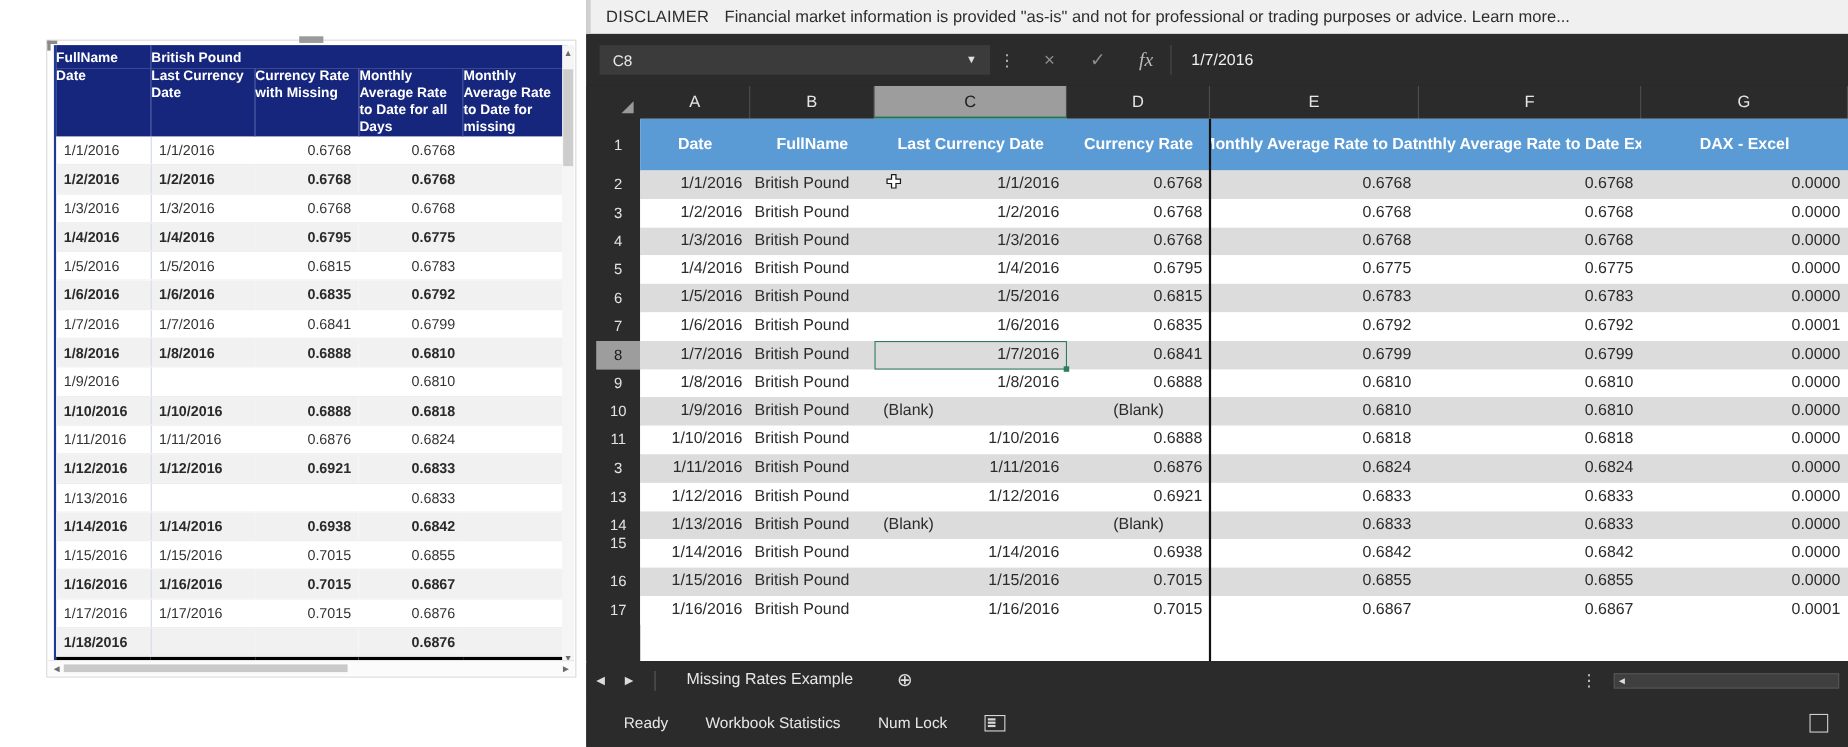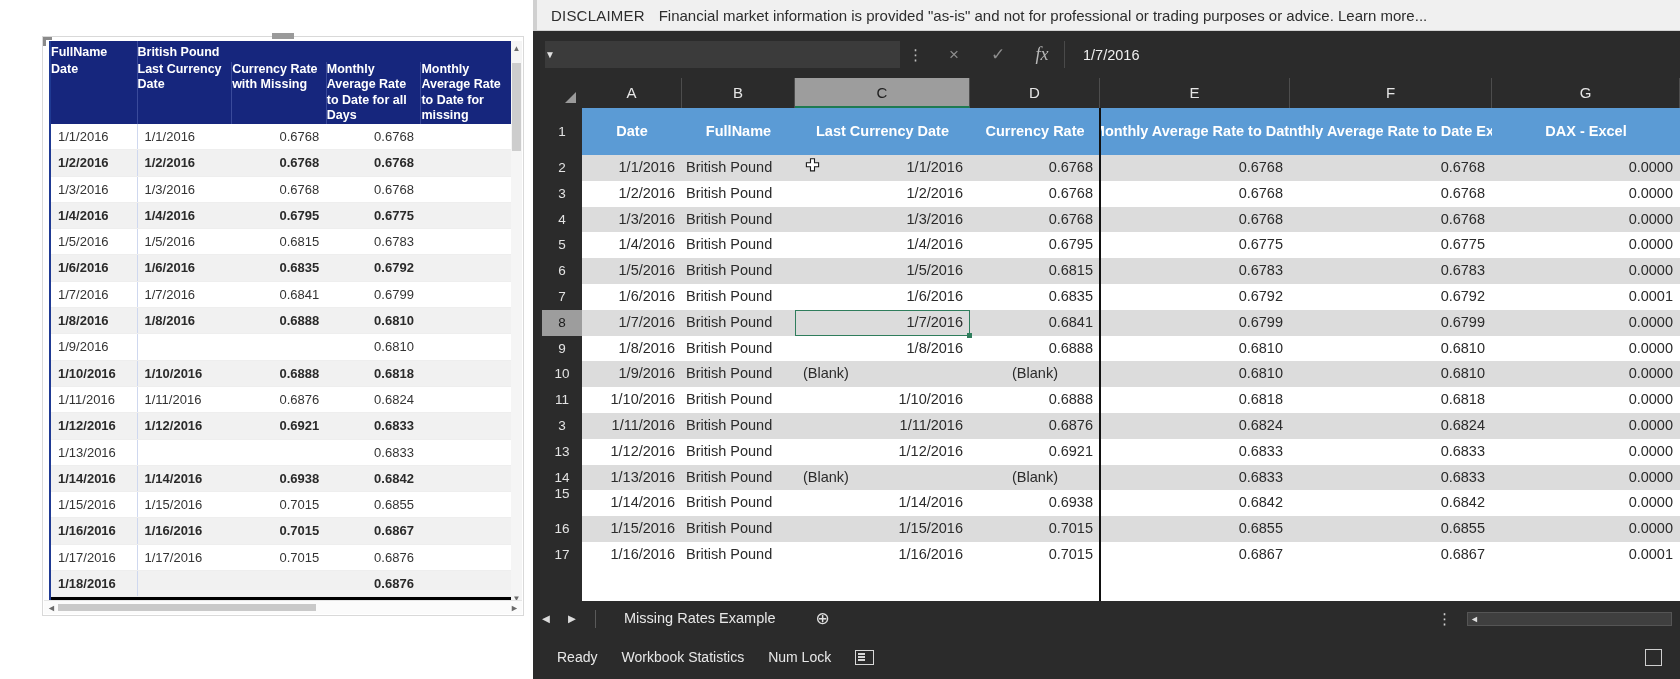--- a/index.html
+++ b/index.html
@@ -147,21 +147,21 @@
   .sheet-tab { font-size:14.5px; color:#e8e8e8; padding:0 18px; height:33px; line-height:33px; }
   .sheet-tab.active { background:#ffffff; color:#1e6b45; font-weight:bold; border-top:2px solid #1e6b45; }
   .addsheet { color:#e0e0e0; font-size:17px; margin-left:22px; }
   .tab-right { margin-left:auto; display:flex; align-items:center; }
   .tab-right .dots { color:#d0d0d0; font-size:15px; letter-spacing:1px; margin-right:14px; }
   .hscroll-x { width:205px; height:14px; background:#3f3f3f; position:relative; margin-right:8px; border:1px solid #555; }
   .hscroll-x .arrL { position:absolute; left:2px; top:0px; color:#ddd; font-size:9px; line-height:12px; }
 
   .statusbar { position:absolute; left:0; bottom:0; width:1147px; height:44px; background:#2b2b2b;
                display:flex; align-items:center; color:#e8e8e8; font-size:14px; }
-  .statusbar .si { margin-left:24px; }
+  .statusbar .si { margin-left:34px; }
   .sb-right { margin-left:auto; margin-right:18px; display:flex; align-items:center; gap:14px; }
   .rec-ico { display:inline-block; width:19px; height:15px; border:1.6px solid #d8d8d8; position:relative; vertical-align:middle; }
   .rec-ico:after { content:""; position:absolute; left:2px; top:2px; width:7px; height:2px; background:#d8d8d8;
                    box-shadow:0 3px 0 #d8d8d8, 0 6px 0 #d8d8d8; }
   .grid-ico { display:inline-block; width:17px; height:17px; border:1.6px solid #cfcfcf; }
 </style>
 </head>
 <body>
 
 <div id="root">
@@ -341,20 +341,21 @@
   <div id="excel">
 
     <div class="disclaimer-bar">
       <div class="disclaimer-left-edge"></div>
       <span class="lbl">DISCLAIMER</span>
       <span>Financial market information is provided "as-is" and not for professional or trading purposes or advice. Learn more...</span>
     </div>
 
     <div class="formula-bar">
       <div class="namebox-wrap">
+        <span class="nb-text">C8</span>
         <span class="nb-caret">▼</span>
       </div>
       <div class="fb-dots">⋮</div>
       <div class="fb-ico">×</div>
       <div class="fb-ico">✓</div>
       <div class="fb-ico fx">fx</div>
       <div class="fb-sep"></div>
       <div class="fb-value">1/7/2016</div>
     </div>
 

